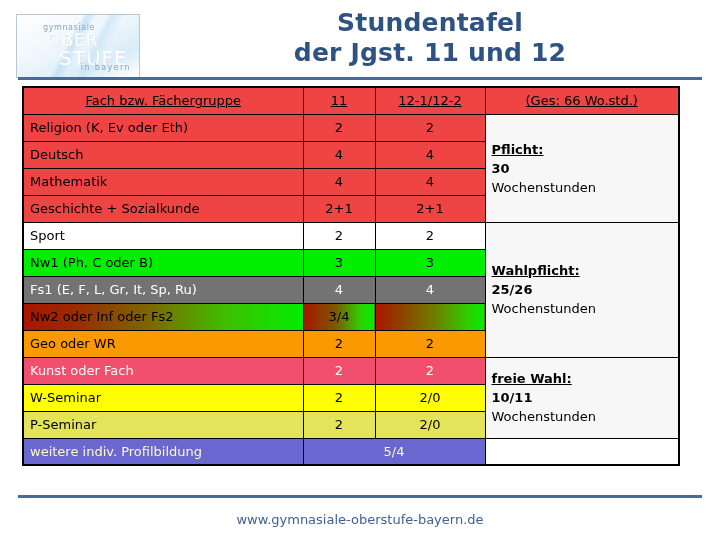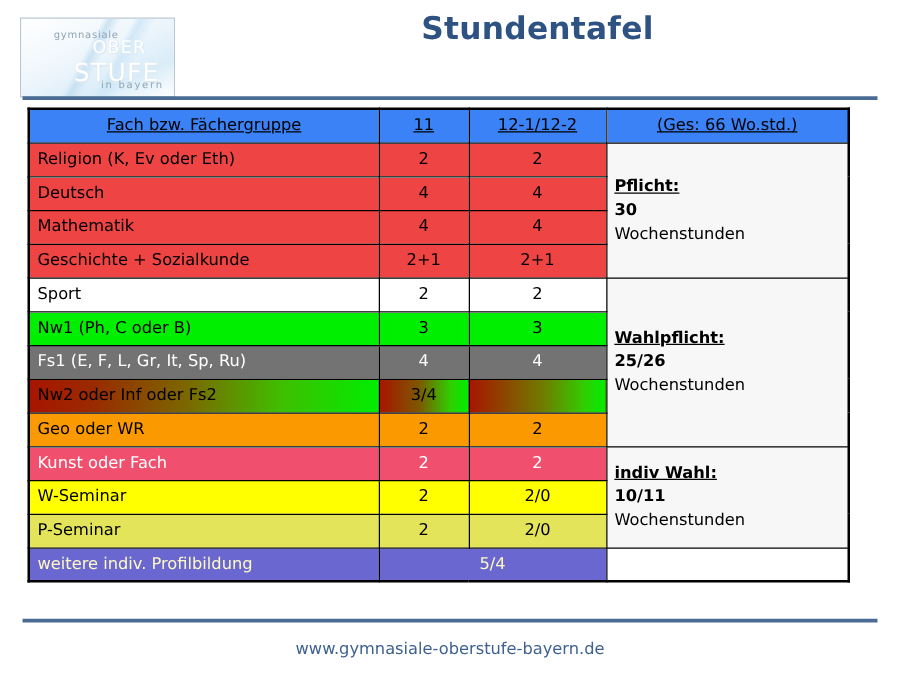--- a/index.html
+++ b/index.html
@@ -45,24 +45,23 @@
     text-align: right;
     padding-right: 8px;
   }
   .logo-l1 {
     position: absolute; left: 26px; top: 8px;
     font-size: 8px; letter-spacing: .6px;
     color: #8fa6b5;
   }
   .logo-l2 {
     position: absolute; left: 30px; top: 15px;
-    font-size: 14px; font-weight: 400; letter-spacing: 1px;
+    font-size: 17px; font-weight: 400; letter-spacing: 1px;
     color: #ffffff;
     text-shadow: 0 0 1px #cfe1ee, 1px 1px 0 #dfeaf3;
-    margin-left: 27px;
   }
   .logo-l3 {
     position: absolute; left: 42px; top: 31px;
     font-size: 20px; font-weight: 400; letter-spacing: 1px;
     color: #ffffff;
     text-shadow: 0 0 1px #cfe1ee, 1px 1px 0 #dfeaf3;
   }
   .logo-l4 {
     position: absolute; right: 8px; bottom: 5px;
     font-size: 8px; letter-spacing: 1.4px;
@@ -119,21 +118,21 @@
     padding: 0 6px;
     white-space: nowrap;
     overflow: hidden;
   }
   .c-subject { width: 280px; text-align: left; }
   .c-y11     { width: 72px;  text-align: center; }
   .c-y12     { width: 110px; text-align: center; }
   .c-sum     { width: 194px; text-align: center; }
 
   thead td {
-    background: #3b82f6;
+    background: #ef4444;
     color: #000000;
     text-align: center;
     height: 28px;
   }
   thead td span { text-decoration: underline; }
 
   .sum-cell {
     background: #f7f7f7;
     color: #000000;
     text-align: left;
@@ -193,20 +192,21 @@
     <div class="logo-txt">
       <div class="logo-l1">gymnasiale</div>
       <div class="logo-l2">OBER</div>
       <div class="logo-l3">STUFE</div>
       <div class="logo-l4">in bayern</div>
     </div>
   </div>
 
   <div class="title">
     <div>Stundentafel</div>
+    <div>der Jgst. 11 und 12</div>
   </div>
 
   <div class="rule-top"></div>
 
   <table class="tbl">
     <colgroup>
       <col class="c-subject">
         <col class="c-y11">
         <col class="c-y12">
         <col class="c-sum">
@@ -273,21 +273,21 @@
         <tr>
           <td class="t-orange">Geo oder WR</td>
           <td class="t-orange" style="text-align: center;">2</td>
           <td class="t-orange" style="text-align: center;">2</td>
         </tr>
         <tr>
           <td class="t-pinkred">Kunst oder Fach</td>
           <td class="t-pinkred" style="text-align: center;">2</td>
           <td class="t-pinkred" style="text-align: center;">2</td>
           <td class="sum-cell" rowspan="3">
-            <span class="ttl">indiv Wahl:</span>
+            <span class="ttl">freie Wahl:</span>
             <span class="num">10/11</span>
             <span class="unit">Wochenstunden</span>
           </td>
         </tr>
         <tr>
           <td class="t-yellow">W-Seminar</td>
           <td class="t-yellow" style="text-align: center;">2</td>
           <td class="t-yellow" style="text-align: center;">2/0</td>
         </tr>
         <tr>

